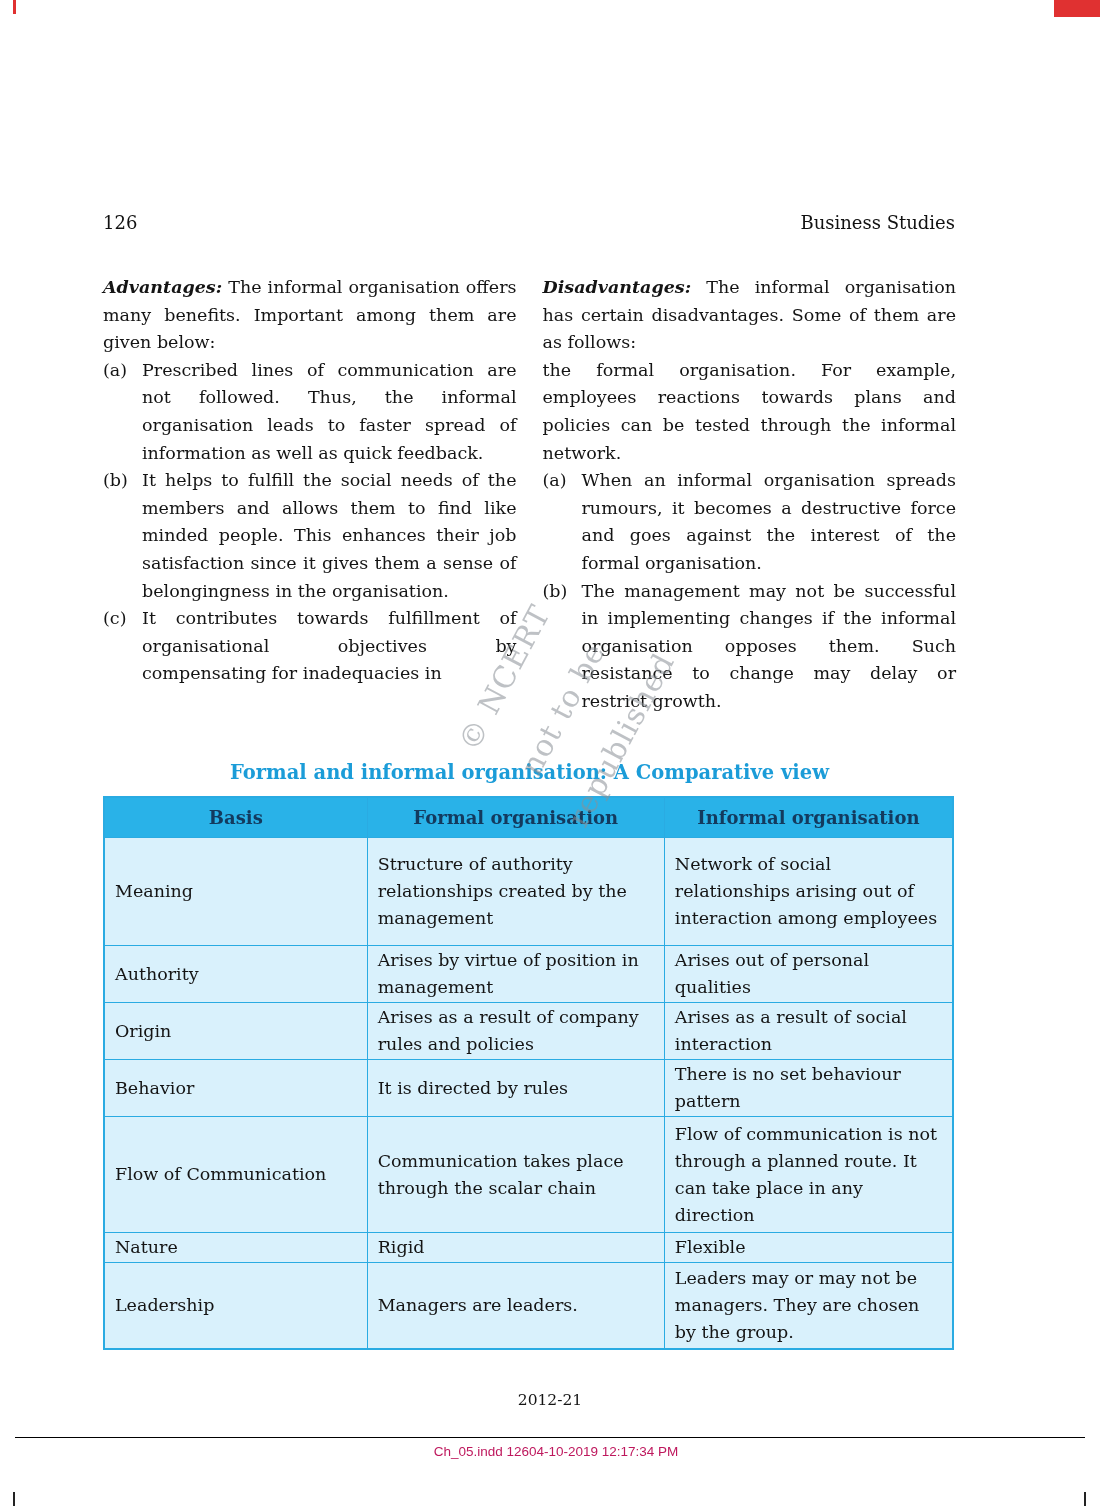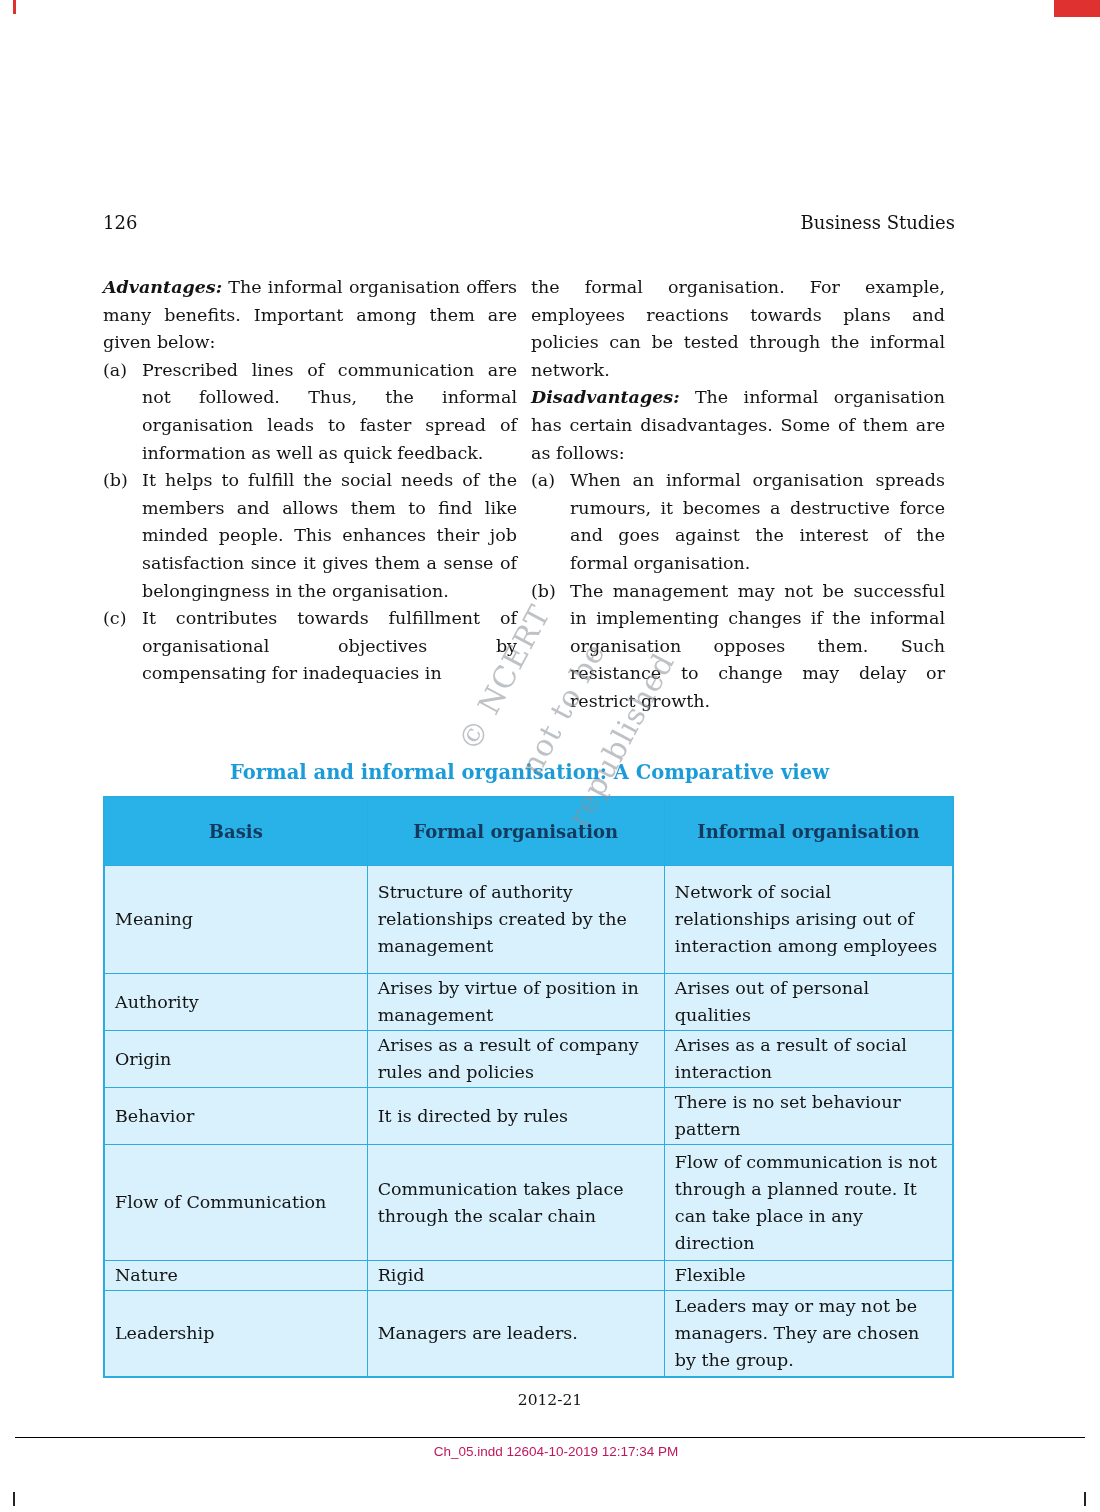--- a/index.html
+++ b/index.html
@@ -16,21 +16,21 @@
   .crop-bl { position:absolute; left:13px; bottom:6px; width:2px; height:14px; background:#222; }
   .crop-br { position:absolute; right:14px; bottom:6px; width:2px; height:14px; background:#222; }
 
   
   .runhead {
     position:absolute; top:212px; left:103px; width:852px;
     display:flex; justify-content:space-between; font-size:18px; color:#111;
   }
 
   
-  .columns { position:absolute; top:274px; left:103px; width:853px; display:flex; gap:14px; }
+  .columns { position:absolute; top:274px; left:103px; width:853px; display:flex; gap:26px; }
   .col { width:414px; font-size:17.5px; line-height:27.6px; text-align:justify; }
   .lead { font-weight:bold; font-style:italic; }
   .para { text-align:justify; }
   .list-item { position:relative; padding-left:39px; text-align:justify; }
   .list-item .marker { position:absolute; left:0; top:0; }
 
   
   .watermark {
     position:absolute; left:398px; top:610px; width:330px; z-index:6;
     transform:rotate(-62deg); transform-origin:center center;
@@ -42,21 +42,21 @@
   .cmp-title {
     position:absolute; top:761px; left:103px; width:853px; text-align:center;
     color:#1b9cd8; font-weight:bold; font-size:19.5px; z-index:4;
   }
   .cmp-table {
     position:absolute; top:796px; left:103px; width:851px;
     border-collapse:collapse; font-size:17.5px; line-height:27px; z-index:4;
     border:2px solid #2aabe2;
   }
   .cmp-table th {
-    background:#29b2e8; border:1px solid #2aabe2; padding:20px 6px;
+    background:#29b2e8; border:1px solid #2aabe2; padding:6px 6px;
     text-align:center; font-size:18px; color:#133a5e; font-weight:bold;
   }
   .cmp-table td {
     background:#d9f1fc; border:1px solid #2aabe2; padding:1px 10px;
     vertical-align:middle; text-align:left;
   }
   .col-basis { width:31%; }
   .col-formal { width:35%; }
   .col-informal { width:34%; }
   .cmp-table tr.r-meaning td { height:108px; }
@@ -101,24 +101,24 @@
         <span class="marker">(b)</span>
         <span>It helps to fulfill the social needs of the members and allows them to find like minded people. This enhances their job satisfaction since it gives them a sense of belongingness in the organisation.</span>
       </div>
       <div class="list-item">
         <span class="marker">(c)</span>
         <span>It contributes towards fulfillment of organisational objectives by compensating for inadequacies in</span>
       </div>
     </div>
 
     <div class="col">
-      <div class="para">the formal organisation. For example, employees reactions towards plans and policies can be tested through the informal network.</div>
       <div class="para">
         <span class="lead">Disadvantages:</span><span> The informal organisation has certain disadvantages. Some of them are as follows:</span>
       </div>
+      <div class="para">the formal organisation. For example, employees reactions towards plans and policies can be tested through the informal network.</div>
       <div class="list-item">
         <span class="marker">(a)</span>
         <span>When an informal organisation spreads rumours, it becomes a destructive force and goes against the interest of the formal organisation.</span>
       </div>
       <div class="list-item">
         <span class="marker">(b)</span>
         <span>The management may not be successful in implementing changes if the informal organisation opposes them. Such resistance to change may delay or restrict growth.</span>
       </div>
     </div>
 

